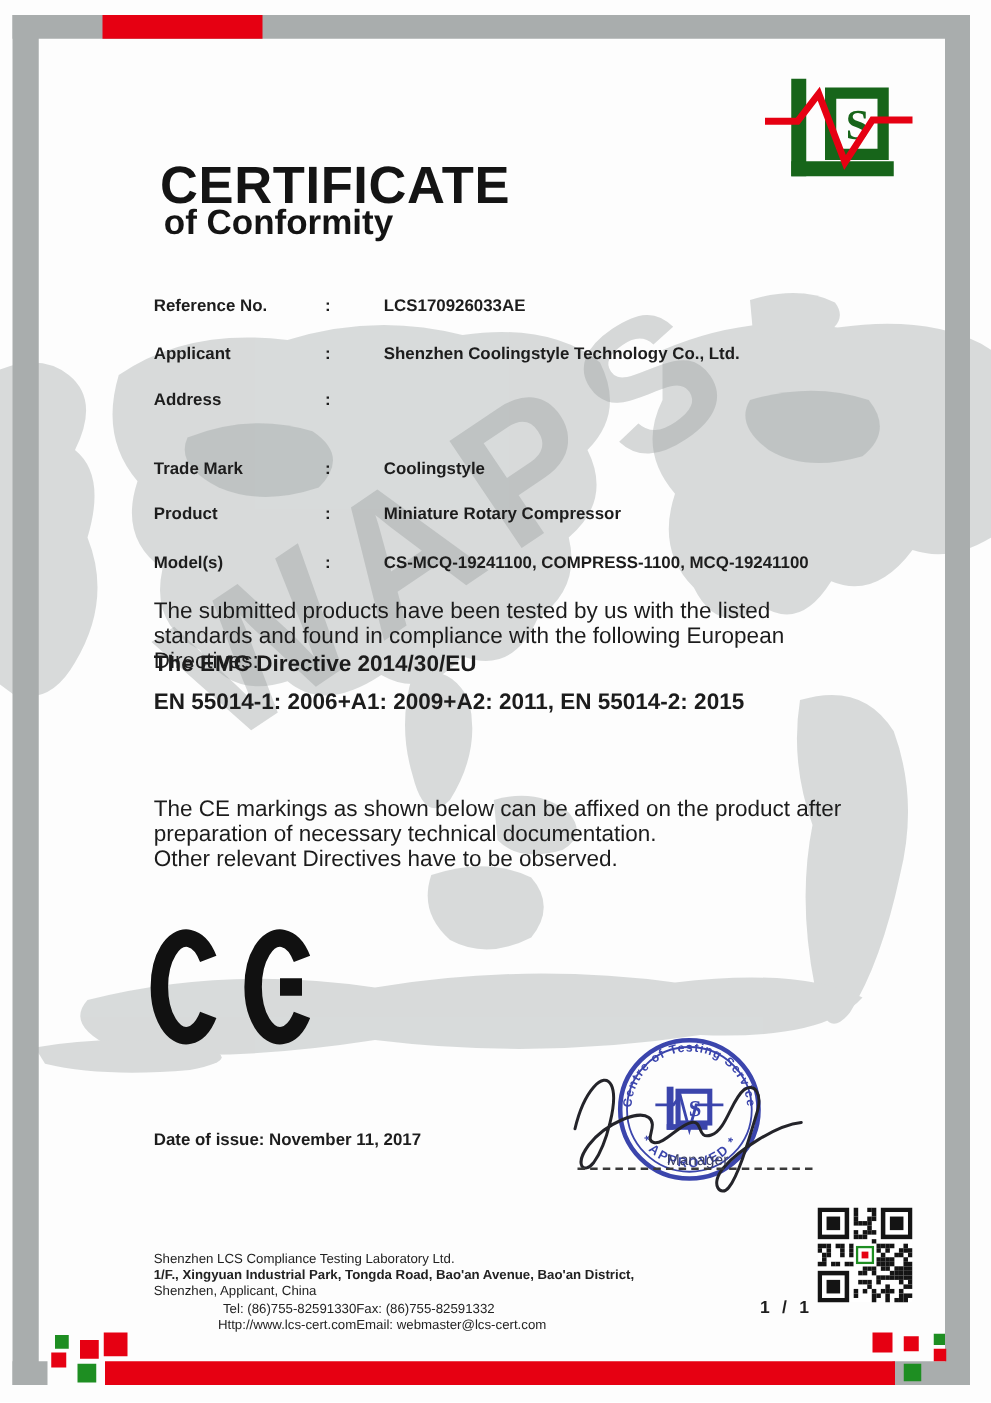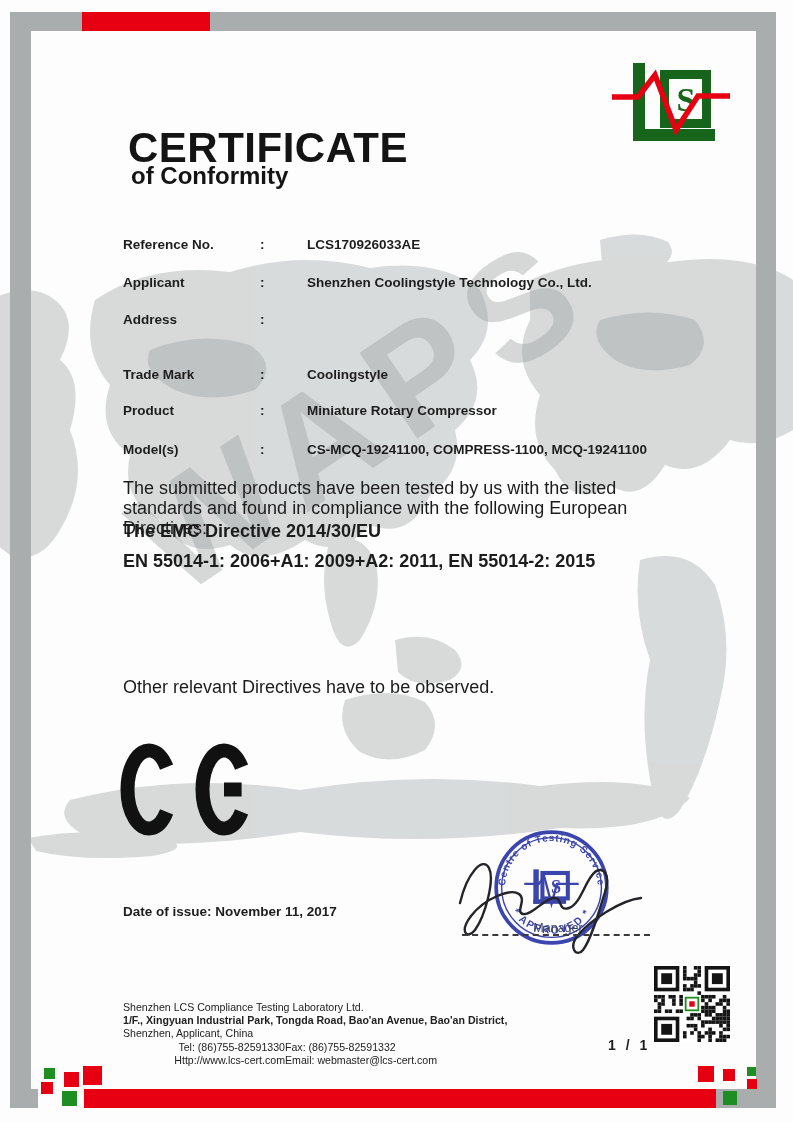--- a/index.html
+++ b/index.html
@@ -13,21 +13,21 @@
   .sq{position:absolute;}
 
   
   .map-svg{position:absolute;left:0;top:0;pointer-events:none;}
   .watermark{position:absolute;left:150px;top:470px;font-size:150px;font-weight:bold;
              letter-spacing:18px;color:rgba(150,156,156,0.38);transform:rotate(-34deg);
              transform-origin:left center;pointer-events:none;white-space:nowrap;}
 
   
   .title1{position:absolute;left:128px;top:124px;font-size:42px;font-weight:800;letter-spacing:0.5px;color:#141414;}
-  .title2{position:absolute;left:131px;top:162px;font-size:24px;font-weight:800;color:#141414;}
+  .title2{position:absolute;left:131px;top:162px;font-size:28px;font-weight:800;color:#141414;}
 
   
   .field-row{position:absolute;left:123px;display:flex;font-size:13.5px;font-weight:bold;line-height:17px;gap:25px;}
   .field-label{width:112px;flex:0 0 112px;}
   .field-colon{width:22px;flex:0 0 22px;}
   .field-value{width:478px;}
 
   
   .para{position:absolute;left:123px;width:570px;font-size:18px;line-height:20px;color:#1c1c1c;}
   .para.bold{font-weight:bold;}
@@ -142,20 +142,21 @@
   </div>
   <div class="field-row" style="top:441px;">
     <span class="field-label">Model(s)</span>
     <span class="field-colon">:</span>
     <span class="field-value">CS-MCQ-19241100, COMPRESS-1100, MCQ-19241100</span>
   </div>
 
   <div class="para" style="top:478px;">The submitted products have been tested by us with the listed standards and found in compliance with the following European Directives:</div>
   <div class="para bold" style="top:521px;">The EMC Directive 2014/30/EU</div>
   <div class="para bold" style="top:551px;">EN 55014-1: 2006+A1: 2009+A2: 2011, EN 55014-2: 2015</div>
+  <div class="para" style="top:637px;">The CE markings as shown below can be affixed on the product after preparation of necessary technical documentation.</div>
   <div class="para" style="top:677px;">Other relevant Directives have to be observed.</div>
 
   <svg class="abs" style="left:120px;top:742px;" width="134" height="95" viewBox="0 0 134 95" aria-label="CE">
     <g fill="none" stroke="#111111" stroke-width="14">
       <path transform="translate(29,47.5)" d="M 17.6,-22.4 A 21.5,39 0 1 0 17.6,22.4"></path>
       <path transform="translate(104,47.5)" d="M 17.6,-22.4 A 21.5,39 0 1 0 17.6,22.4"></path>
       <path transform="translate(104,47.5)" d="M 0,0 L 17.6,0"></path>
     </g>
   </svg>
 

